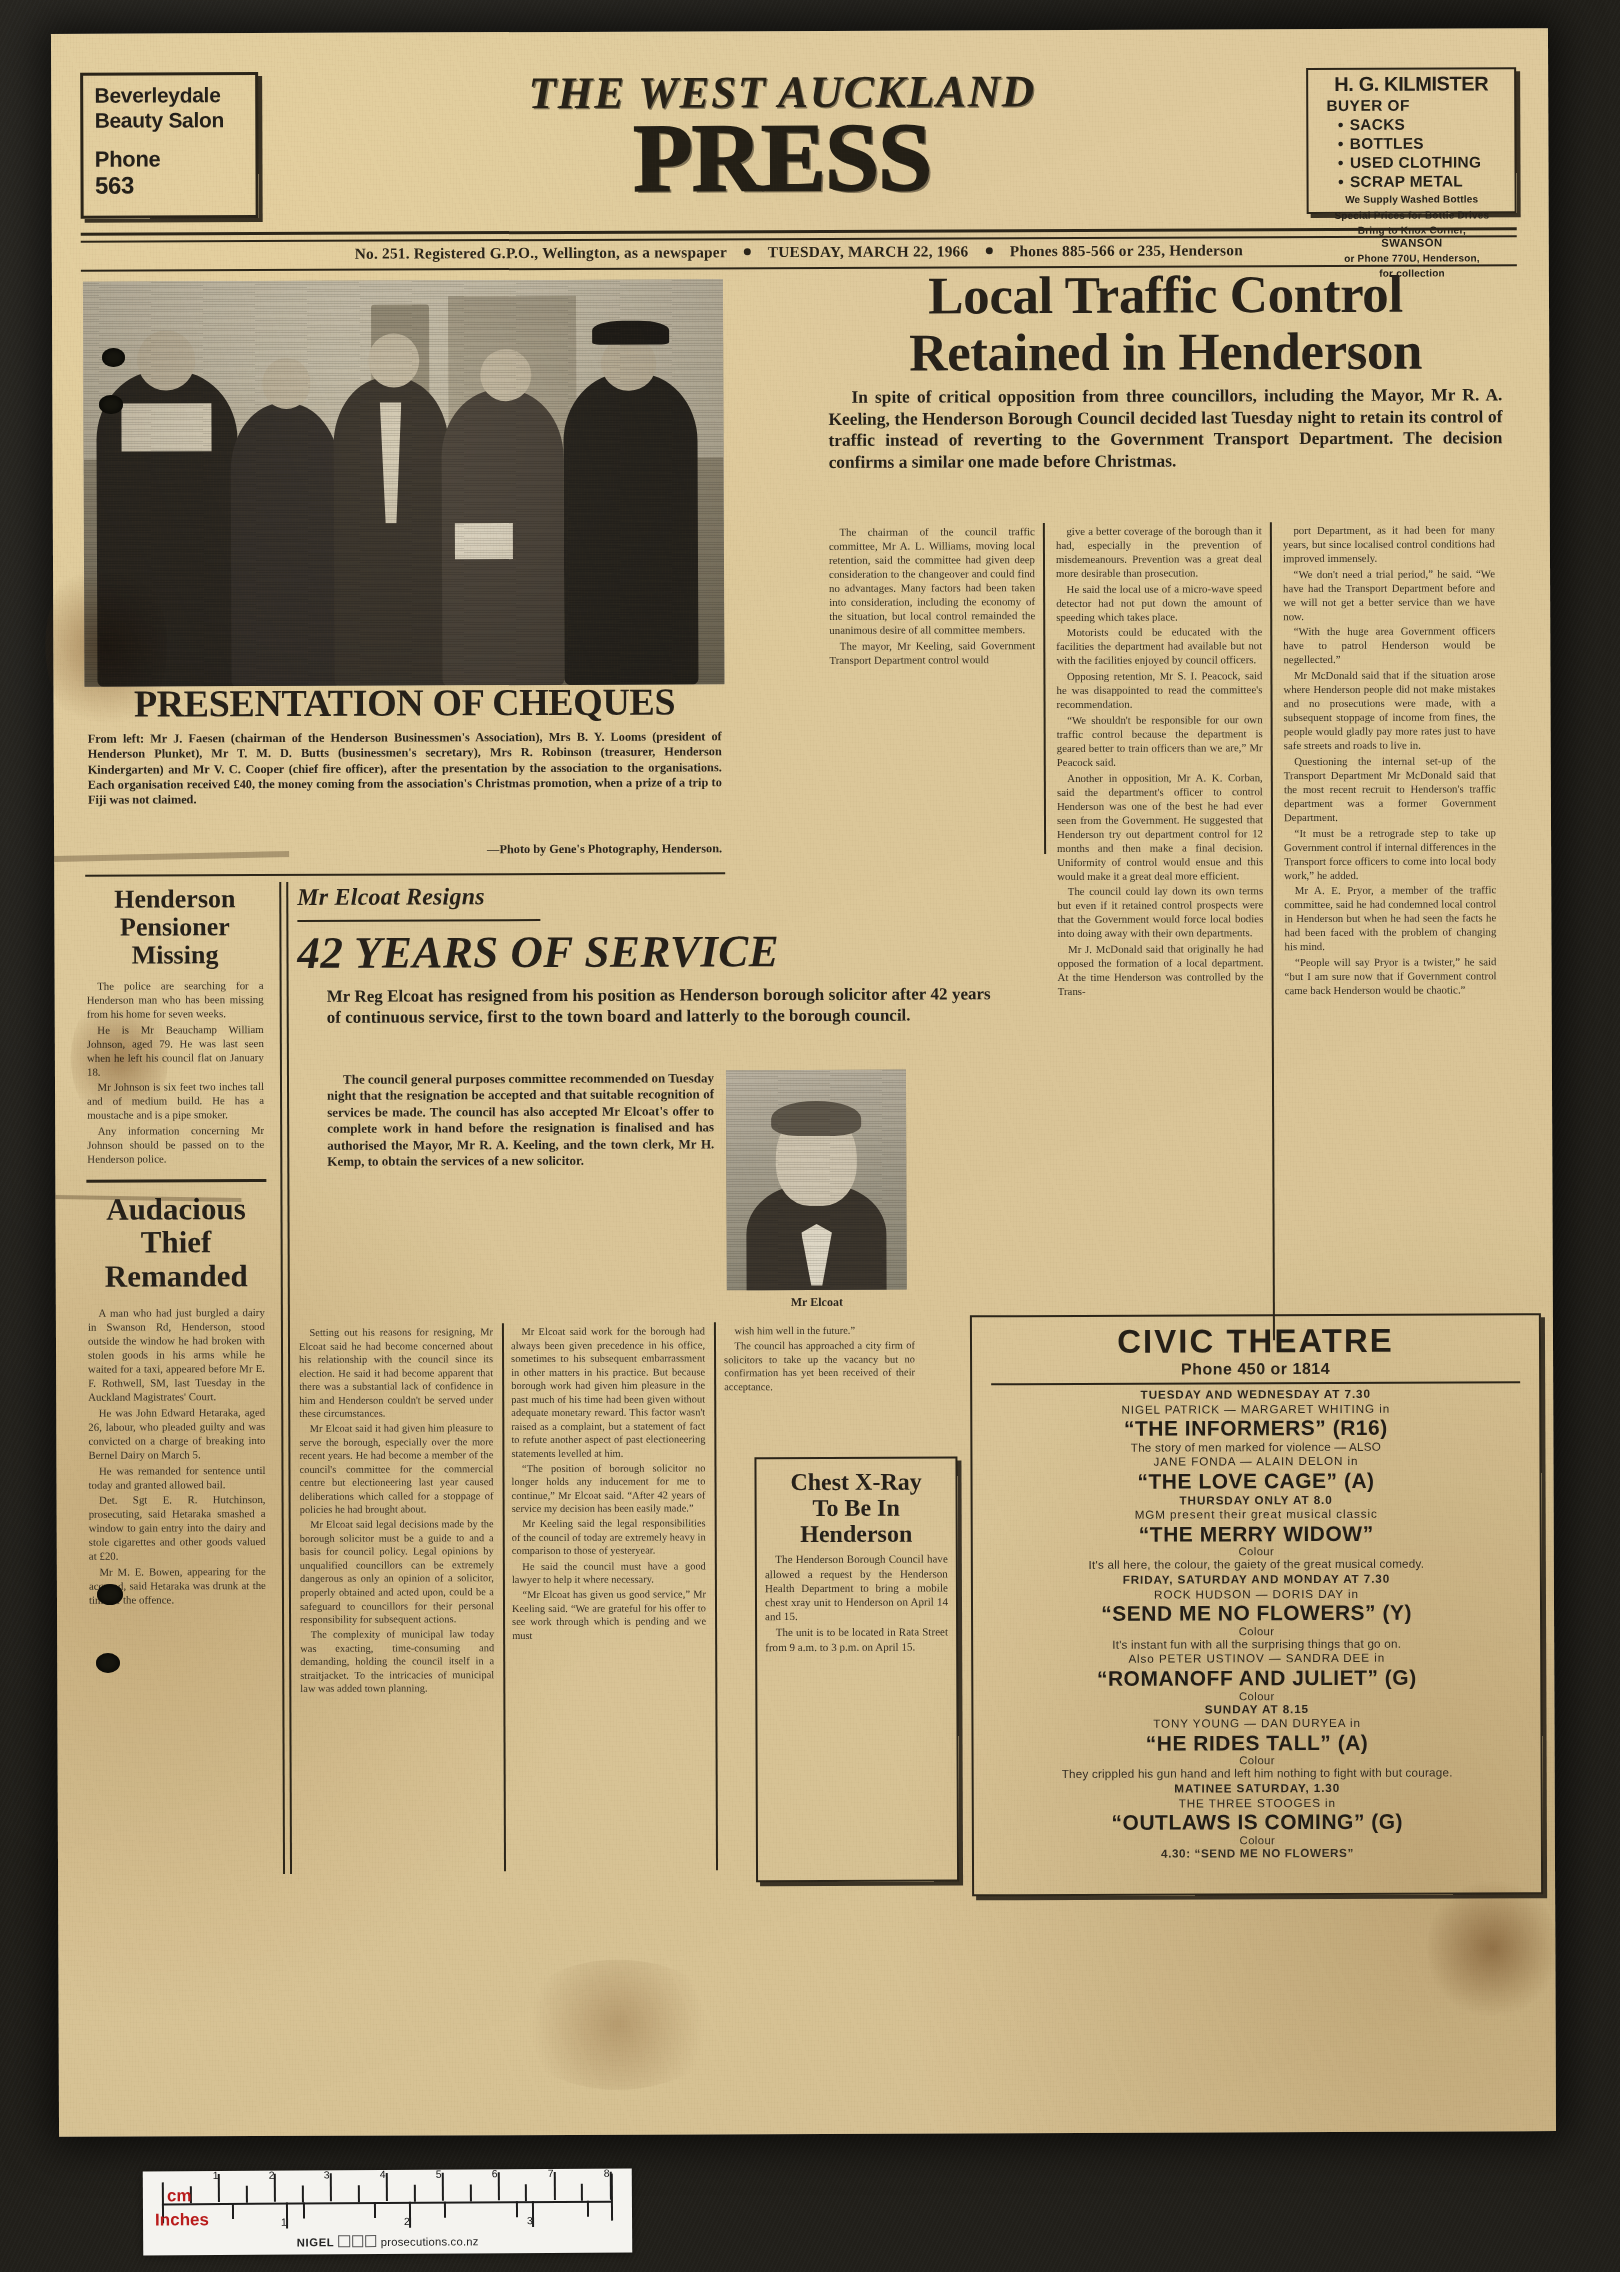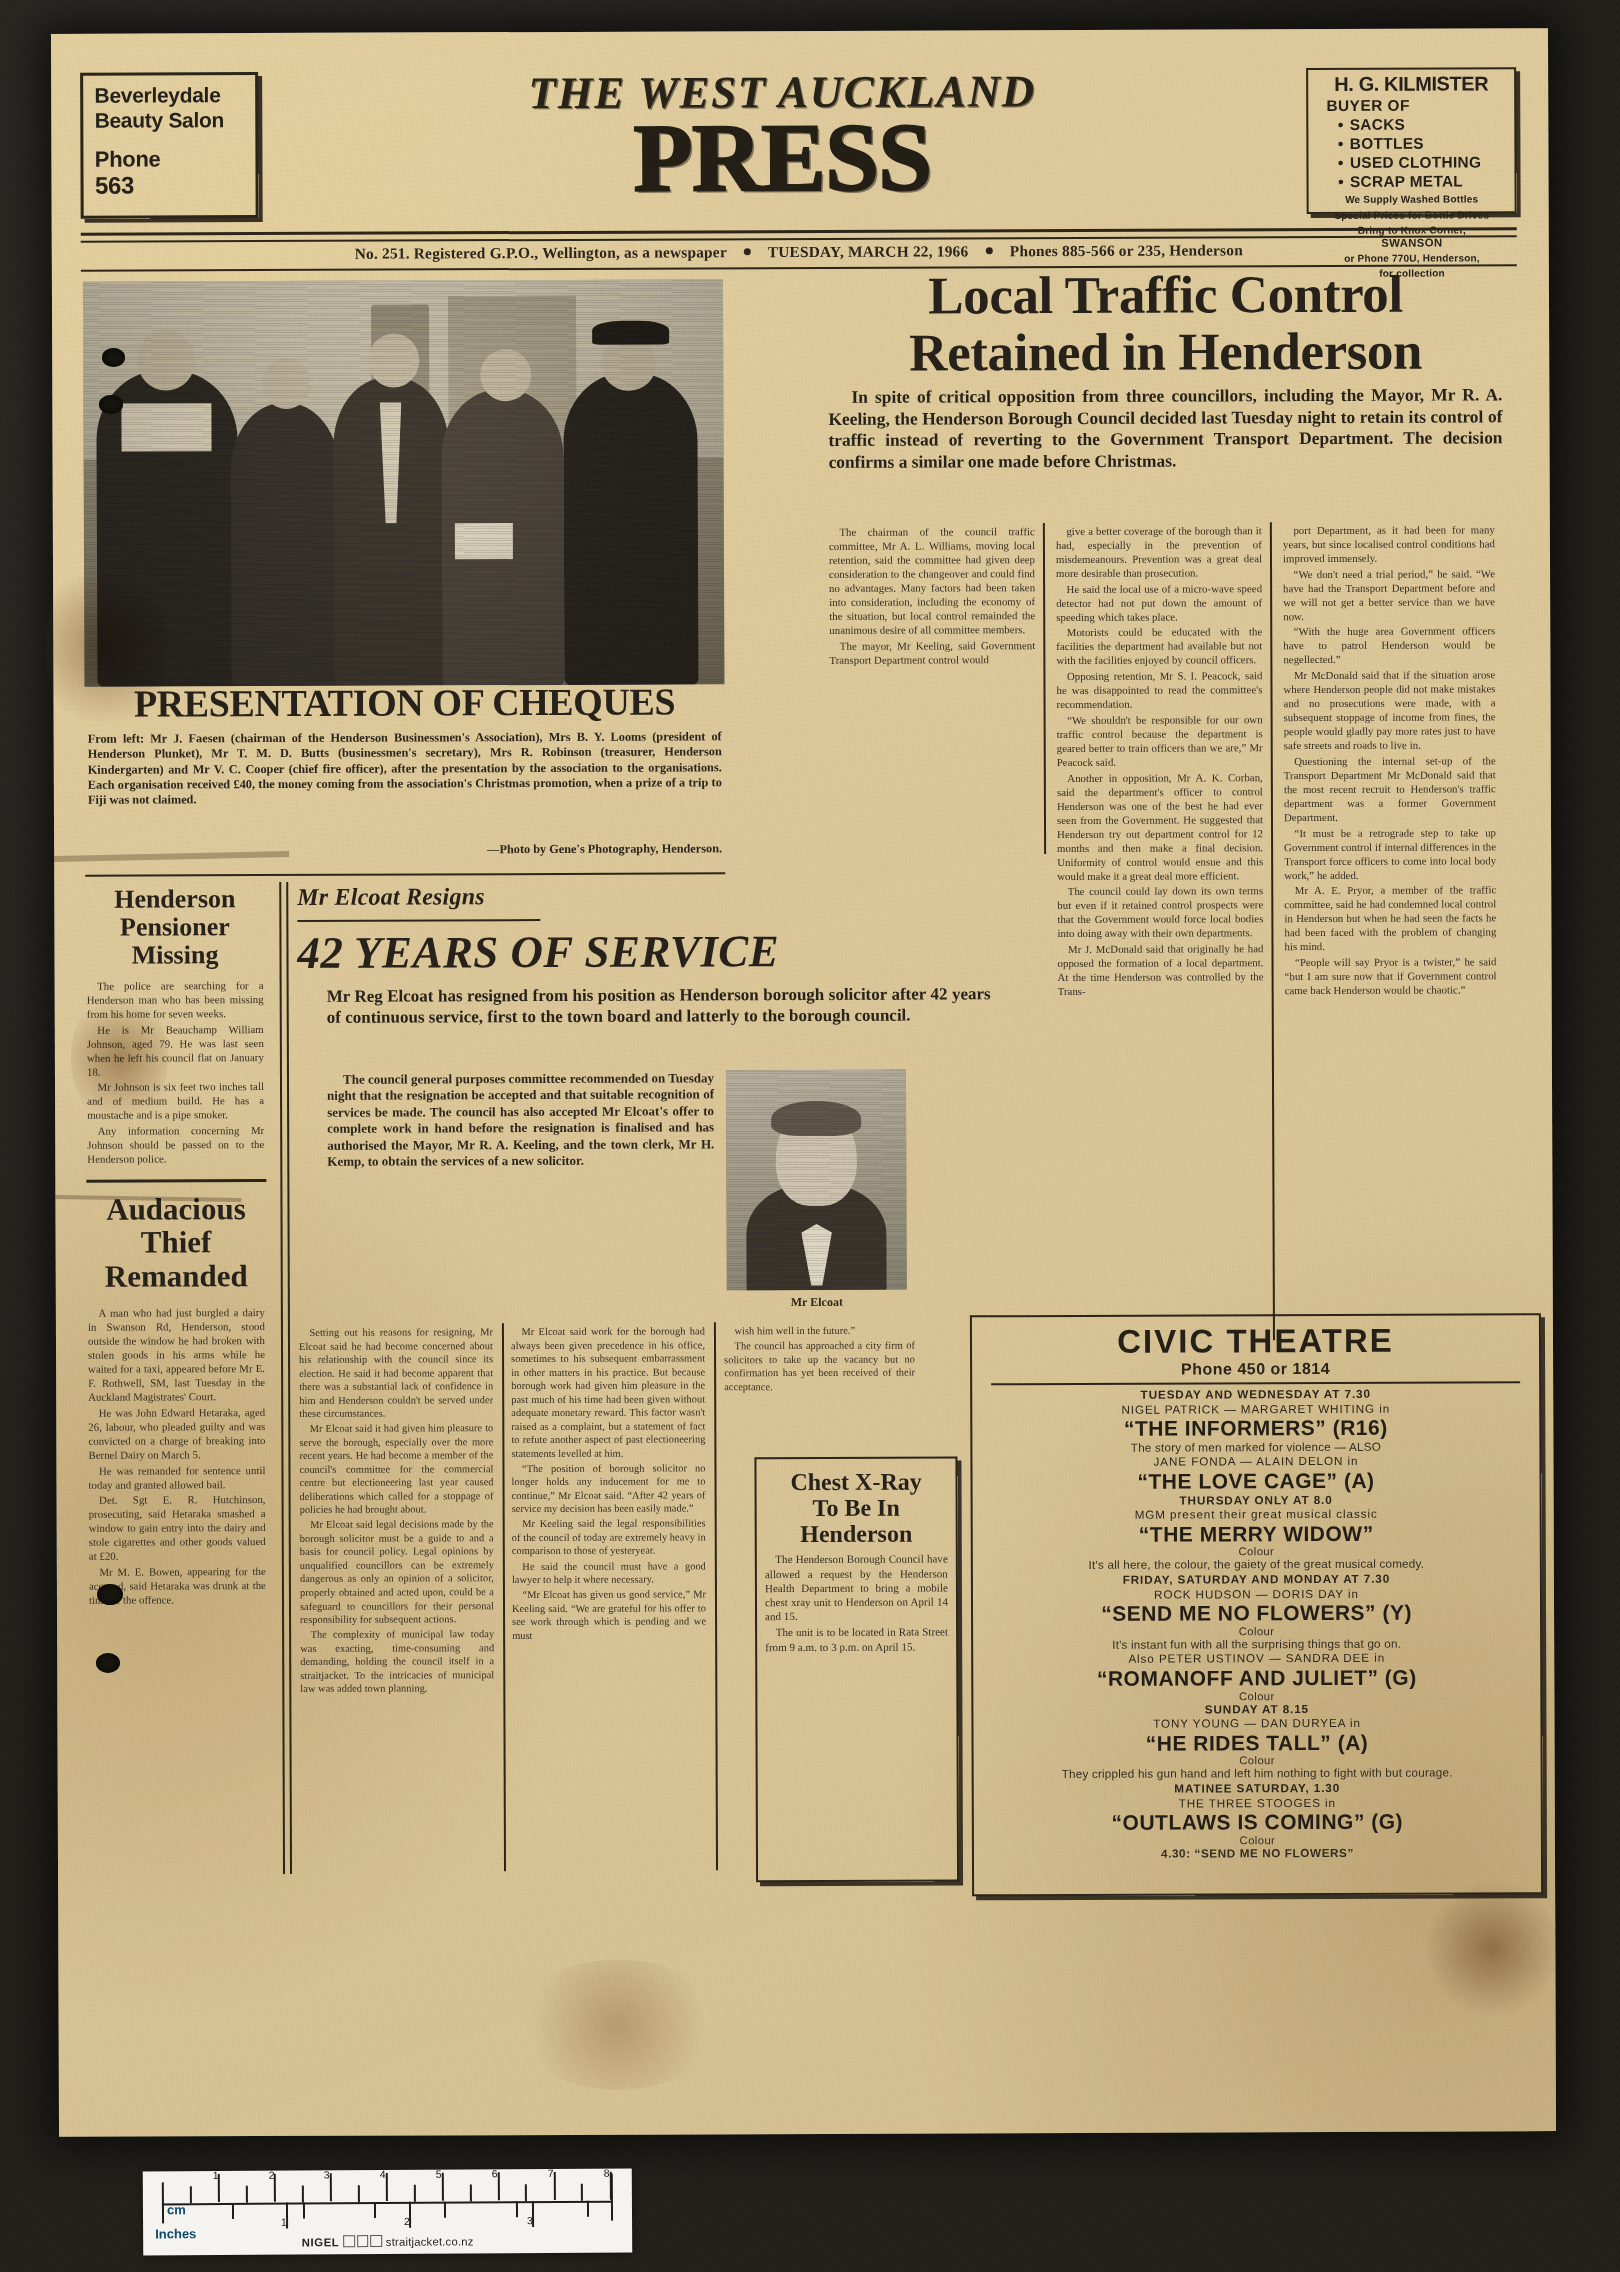--- a/index.html
+++ b/index.html
@@ -116,22 +116,22 @@
   
   .kicker{font-family:"Liberation Serif",serif;font-weight:700;font-style:italic;
     font-size:24px;color:#272119;letter-spacing:0.2px;}
 
   
   #scalebar{position:absolute;left:143px;top:2170px;width:489px;height:84px;
     background:#f4f3ef;transform:rotate(-0.35deg);box-shadow:0 1.6px 7.3px rgba(0,0,0,.4);}
   #scalebar .tickrow{position:absolute;left:0;top:0;width:100%;height:100%;}
   .tk{position:absolute;background:#1d1d1d;width:1.6px;}
   .tlabel{position:absolute;font-family:"Liberation Sans",sans-serif;font-size:10.5px;color:#161616;}
-  .unitlab{position:absolute;font-family:"Liberation Sans",sans-serif;font-size:13px;
-    font-weight:600;color:#0c4a6e;margin-top:16px;}
+  .unitlab{position:absolute;font-family:"Liberation Sans",sans-serif;font-size:17px;
+    font-weight:600;color:#b91c1c;}
   .nzms{position:absolute;left:0;width:100%;text-align:center;bottom:5.7px;
     font-family:"Liberation Sans",sans-serif;font-size:11.3px;color:#242424;letter-spacing:0.2px;}
   .nzms b{letter-spacing:0.6px;}
   .nzbox{display:inline-block;width:9.7px;height:9.7px;border:1.2px solid #555;
     margin:0 0.8px;vertical-align:-0.8px;}
 </style>
 </head>
 <body>
 
 <div id="scan-backdrop"></div>
@@ -460,16 +460,16 @@
     <div class="tlabel" style="left:138px;top:45px;">1</div>
     <div class="tlabel" style="left:261px;top:45px;">2</div>
     <div class="tlabel" style="left:384px;top:45px;">3</div>
 
     <div class="unitlab" style="left:24px;top:14.6px;">cm</div>
     <div class="unitlab" style="left:12px;top:39px;">Inches</div>
   </div>
   <div class="nzms">
     <b>NIGEL</b>
     <span class="nzbox"></span><span class="nzbox"></span><span class="nzbox"></span>
-    <span>straitjacket.co.nz</span>
+    <span>prosecutions.co.nz</span>
   </div>
 </div>
 
 
 </body></html>

